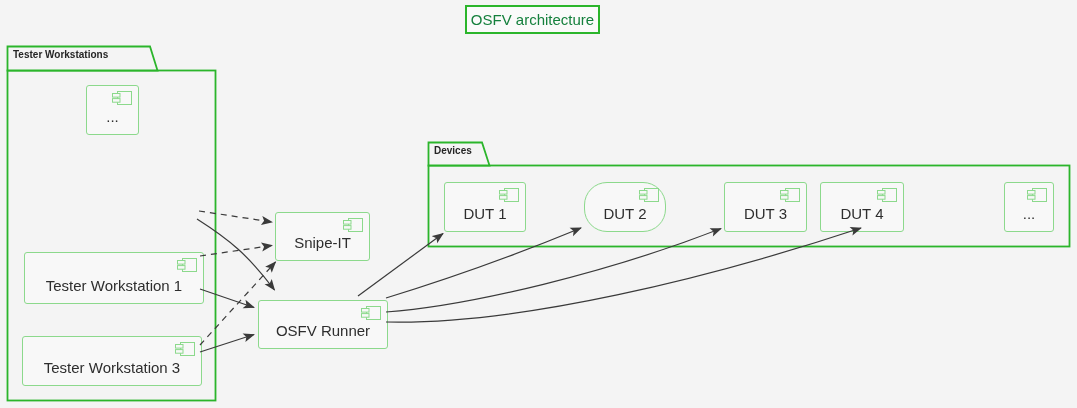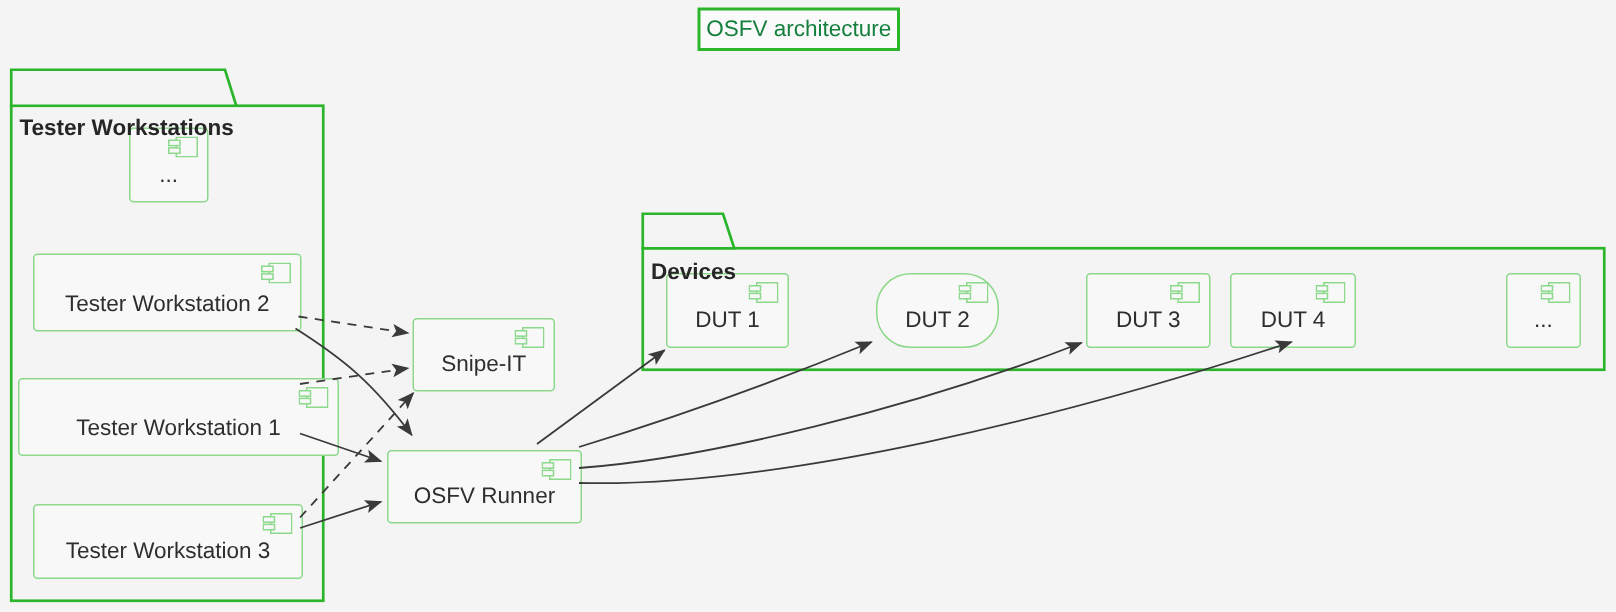--- a/index.html
+++ b/index.html
@@ -16,39 +16,39 @@
 
   .title-box {
     position:absolute; left:465px; top:5px; width:131px; height:25px;
     border:2px solid #2bb52b; background:#fafafa;
     display:flex; align-items:center; justify-content:center;
     font-size:15px; color:#15803d; z-index:2;
   }
 
   .pkg-label {
     position:absolute; z-index:2;
-    font-size:15px; font-weight:bold; color:#262626; white-space:nowrap;margin-top:28px;
+    font-size:10px; font-weight:bold; color:#262626; white-space:nowrap;
   }
   .pkg-label.tw { left:13px; top:49px; }
   .pkg-label.dev { left:434px; top:145px; }
 
   .component {
     position:absolute; z-index:1;
     border:1px solid #8cd98c; border-radius:3px; background:#f8f8f8;
   }
   .comp-icon { position:absolute; top:5px; right:6px; }
   .comp-label {
     position:absolute; left:0; right:0; bottom:9px;
     text-align:center; font-size:15px; color:#2e2e2e; white-space:nowrap;
   }
 
   
   #n-ws-more   { left:86px;  top:85px;  width:51px;  height:48px; }
   #n-tw2       { left:22px;  top:169px; width:177px; height:50px; }
-  #n-tw1       { left:12px;  top:252px; width:178px; height:50px;padding-left:34px; }
+  #n-tw1       { left:24px;  top:252px; width:178px; height:50px; }
   #n-tw3       { left:22px;  top:336px; width:178px; height:48px; }
   #n-snipe     { left:275px; top:212px; width:93px;  height:47px; }
   #n-osfv      { left:258px; top:300px; width:128px; height:47px; }
   #n-dut1      { left:444px; top:182px; width:80px;  height:48px; }
   #n-dut2      { left:584px; top:182px; width:80px;  height:48px;border-radius:23px; }
   #n-dut3      { left:724px; top:182px; width:81px;  height:48px; }
   #n-dut4      { left:820px; top:182px; width:82px;  height:48px; }
   #n-dut-more  { left:1004px;top:182px; width:48px;  height:48px; }
 
   .edge { stroke:#3a3a3a; stroke-width:1.2; fill:none; }
@@ -83,28 +83,20 @@
 
   <div id="n-ws-more" class="component">
     <svg class="comp-icon" width="20" height="14" viewBox="0 0 20 14">
       <rect x="5.5" y="0.5" width="14" height="13" fill="none" stroke="#8cd98c"></rect>
       <rect x="0.5" y="2.5" width="7.5" height="3.6" fill="#f8f8f8" stroke="#8cd98c"></rect>
       <rect x="0.5" y="7.6" width="7.5" height="3.6" fill="#f8f8f8" stroke="#8cd98c"></rect>
     </svg>
     <div class="comp-label">...</div>
   </div>
 
-  <div id="n-tw2" class="component">
-    <svg class="comp-icon" width="20" height="14" viewBox="0 0 20 14">
-      <rect x="5.5" y="0.5" width="14" height="13" fill="none" stroke="#8cd98c"></rect>
-      <rect x="0.5" y="2.5" width="7.5" height="3.6" fill="#f8f8f8" stroke="#8cd98c"></rect>
-      <rect x="0.5" y="7.6" width="7.5" height="3.6" fill="#f8f8f8" stroke="#8cd98c"></rect>
-    </svg>
-    <div class="comp-label">Tester Workstation 2</div>
-  </div>
 
   <div id="n-tw1" class="component">
     <svg class="comp-icon" width="20" height="14" viewBox="0 0 20 14">
       <rect x="5.5" y="0.5" width="14" height="13" fill="none" stroke="#8cd98c"></rect>
       <rect x="0.5" y="2.5" width="7.5" height="3.6" fill="#f8f8f8" stroke="#8cd98c"></rect>
       <rect x="0.5" y="7.6" width="7.5" height="3.6" fill="#f8f8f8" stroke="#8cd98c"></rect>
     </svg>
     <div class="comp-label">Tester Workstation 1</div>
   </div>
 

